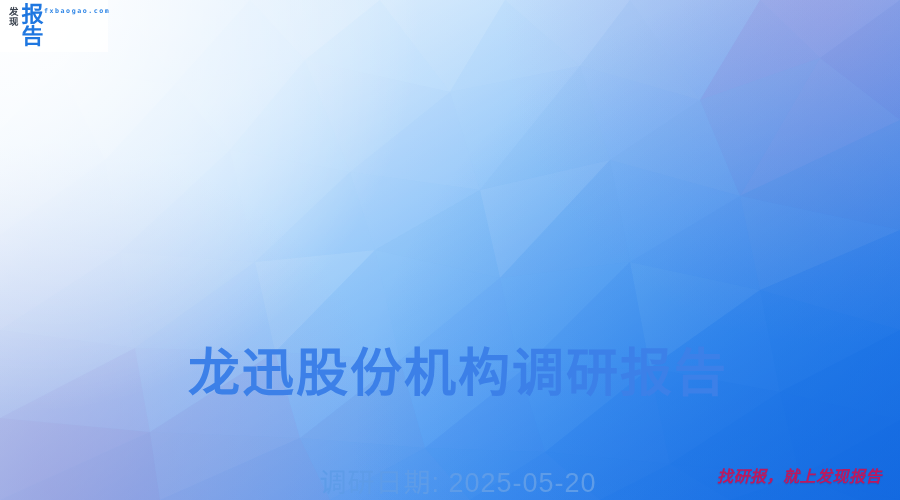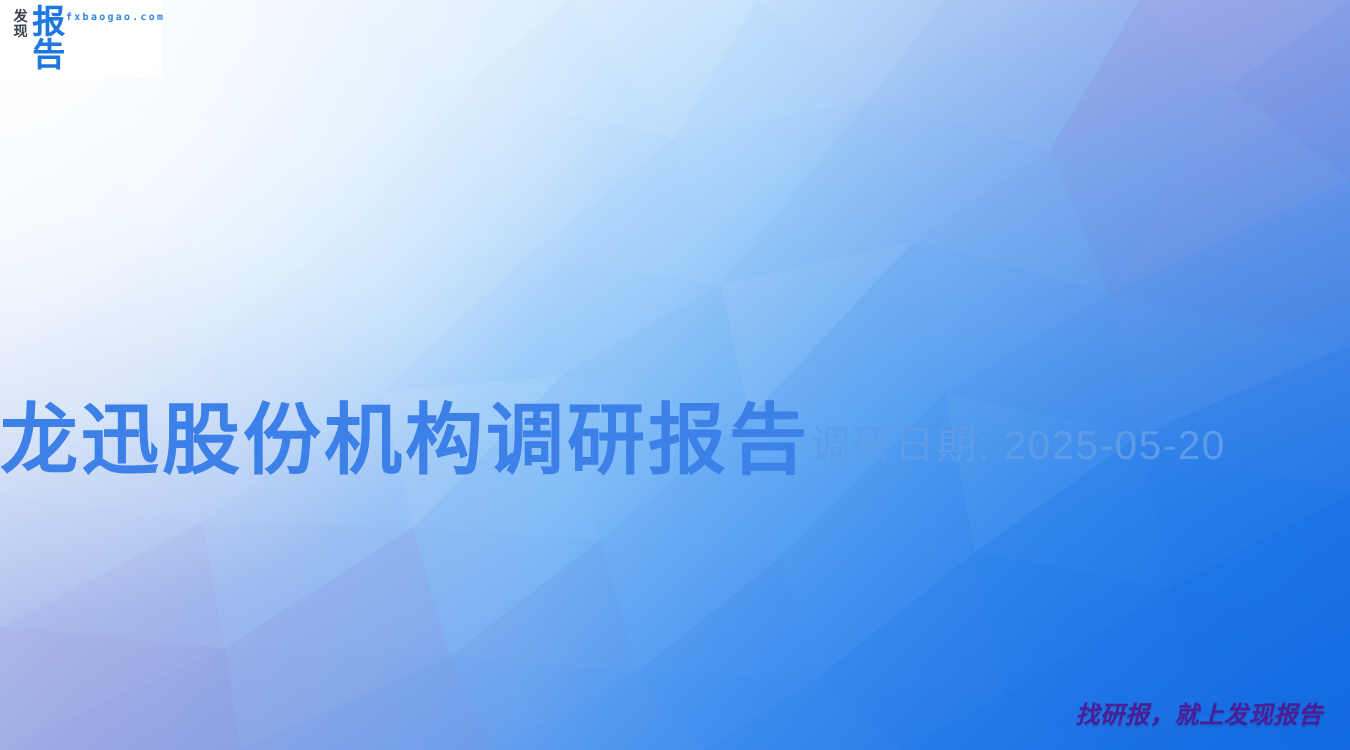--- a/index.html
+++ b/index.html
@@ -94,58 +94,59 @@
   }
   .logo-block {
     display: flex;
     flex-direction: row;
     align-items: flex-start;
   }
 
   
   .center-block {
     position: absolute;
-    left: 0;
+    left: 16px;
     right: 0;
     top: 0;
     height: 100%;
     display: flex;
-    flex-direction: row;
+    flex-direction: column;
     align-items: center;
     pointer-events: none;
+    justify-content: flex-end;
   }
   .title {
     margin-top: 88px;
     font-size: 52px;
     font-weight: 800;
     color: #3c80e8;
     letter-spacing: 2px;
     line-height: 1.12;
     text-align: center;
     white-space: nowrap;
   }
   .subtitle {
-    margin-top: 89px;
+    margin-top: 59px;
     font-size: 27px;
     font-weight: 400;
     color: #5e9ce8;
     letter-spacing: 1px;
     text-align: center;
     white-space: nowrap;
   }
 
   
   .tagline {
     position: absolute;
     right: 18px;
     bottom: 13px;
     font-size: 16px;
     font-weight: 700;
     font-style: italic;
-    color: #4c1d95;
+    color: #be185d;
     letter-spacing: 0.5px;
     white-space: nowrap;
     text-shadow: 0 1px 1px rgba(10,60,130,0.22);
   }
 </style>
 </head>
 <body>
 
 <div class="slide">
 

